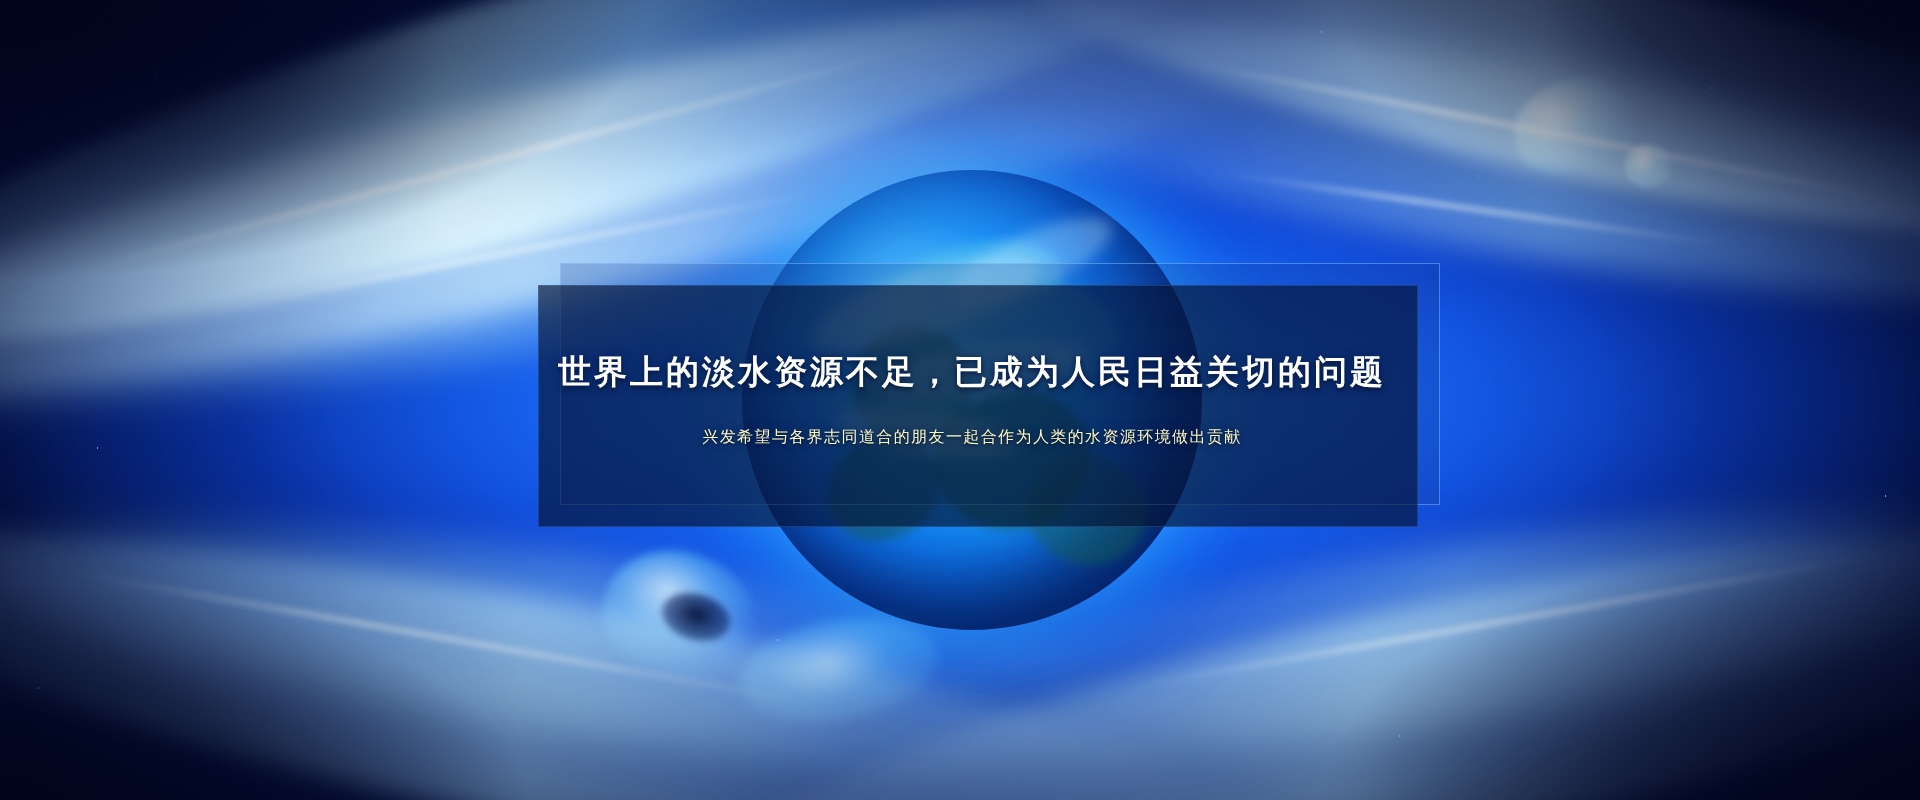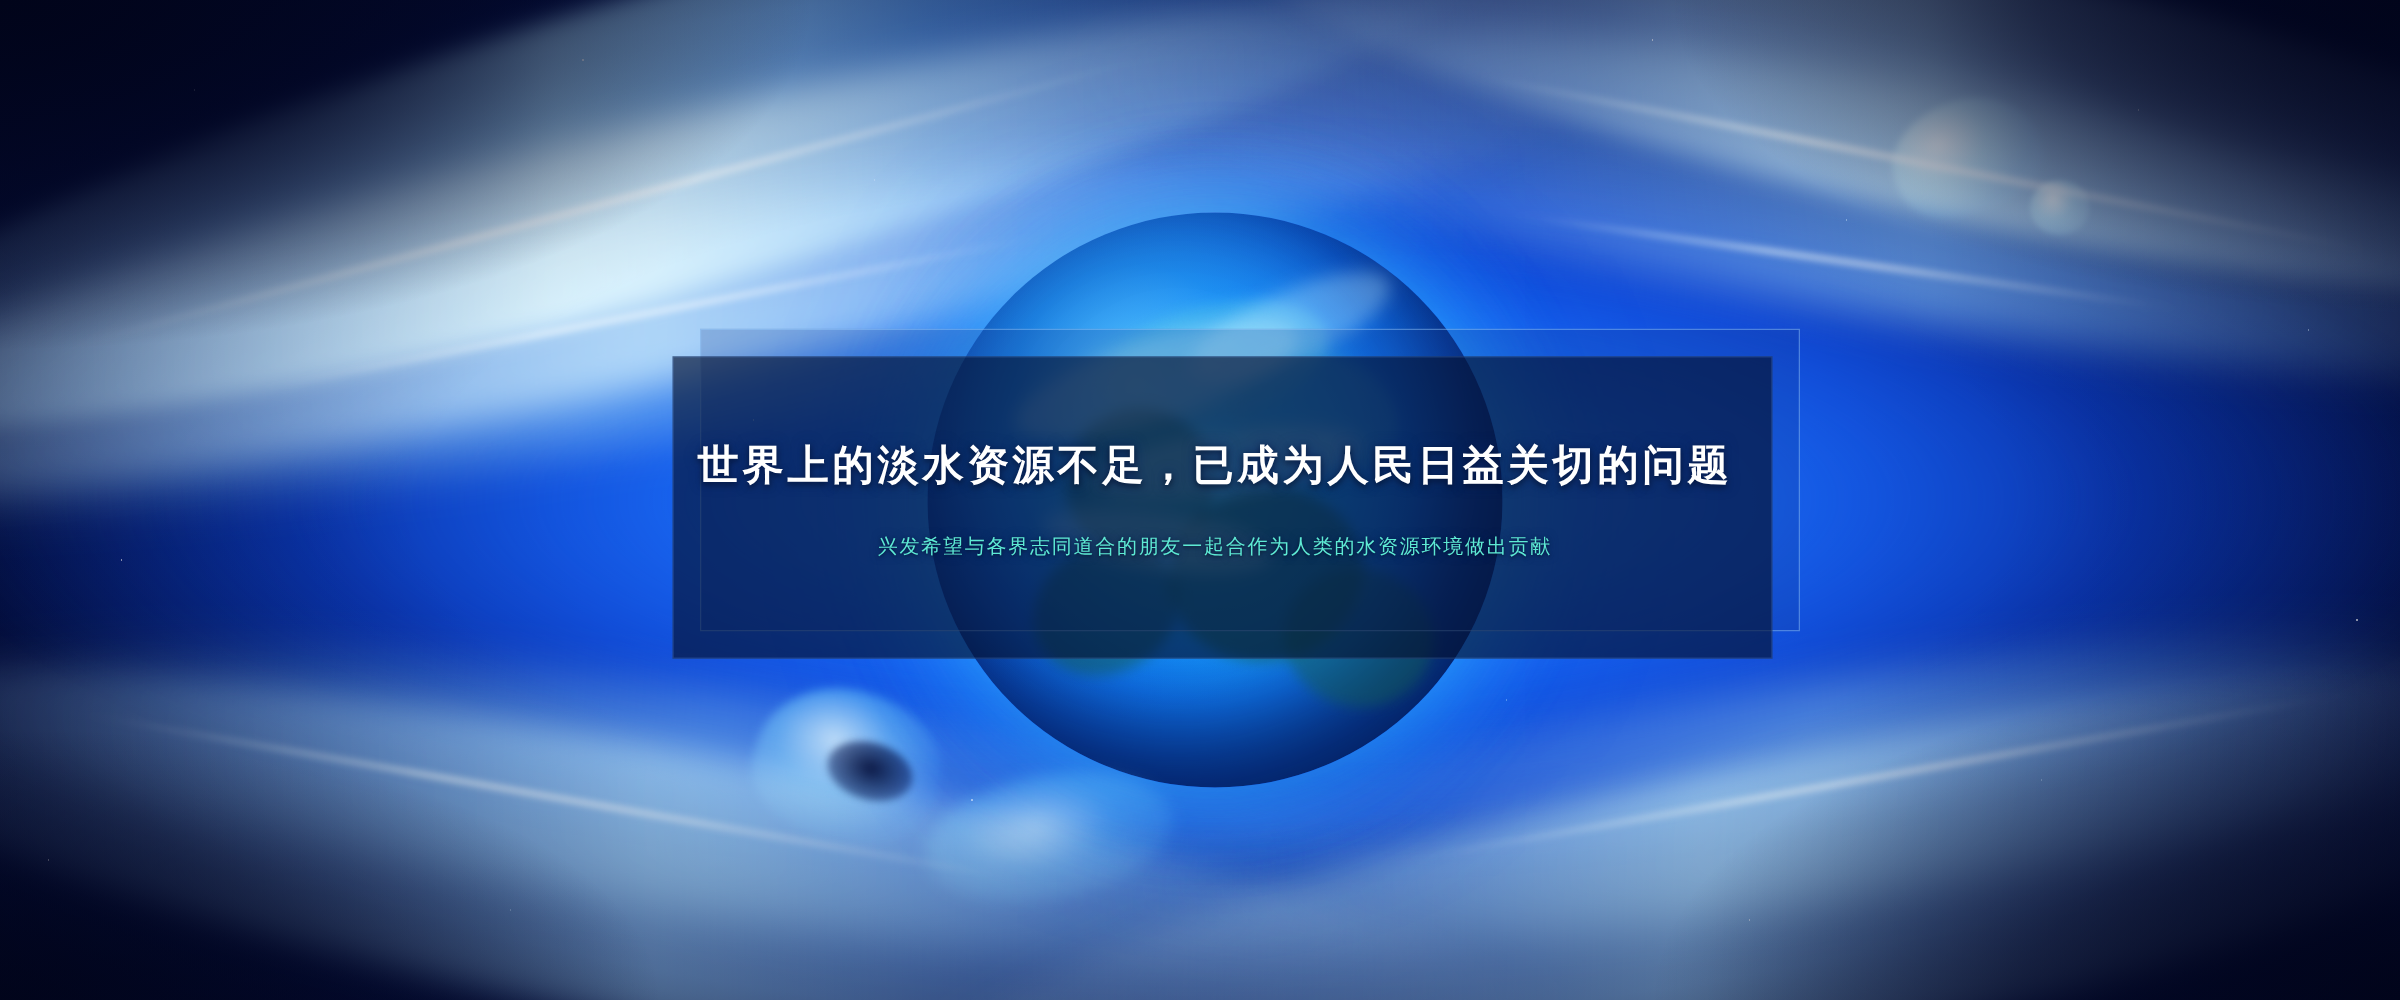--- a/index.html
+++ b/index.html
@@ -331,21 +331,21 @@
     color: #ffffff;
     font-size: 33px;
     font-weight: bold;
     letter-spacing: 3px;
     line-height: 1.25;
     text-shadow: 0 0 10px rgba(10,40,110,0.9), 0 2px 5px rgba(0,0,0,0.7);
     white-space: nowrap;
   }
   .subhead {
     margin: 0;
-    color: #5eead4;
+    color: #fef9c3;
     font-size: 16px;
     font-weight: normal;
     letter-spacing: 1.4px;
     line-height: 1.4;
     text-shadow: 0 0 8px rgba(8,34,96,0.9), 0 1px 3px rgba(0,0,0,0.6);
     white-space: nowrap;
   }
 </style>
 </head>
 <body>

